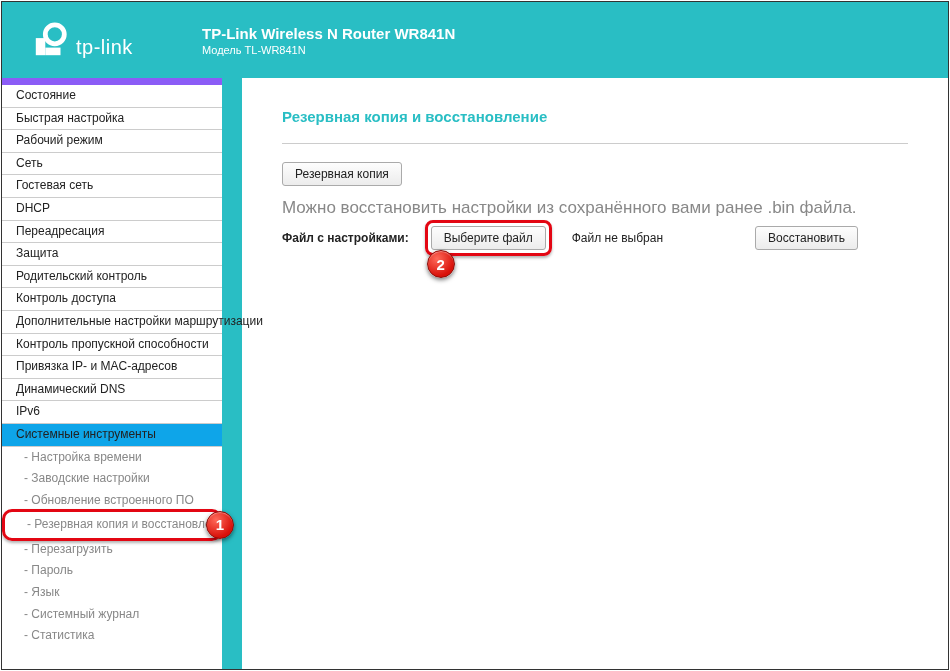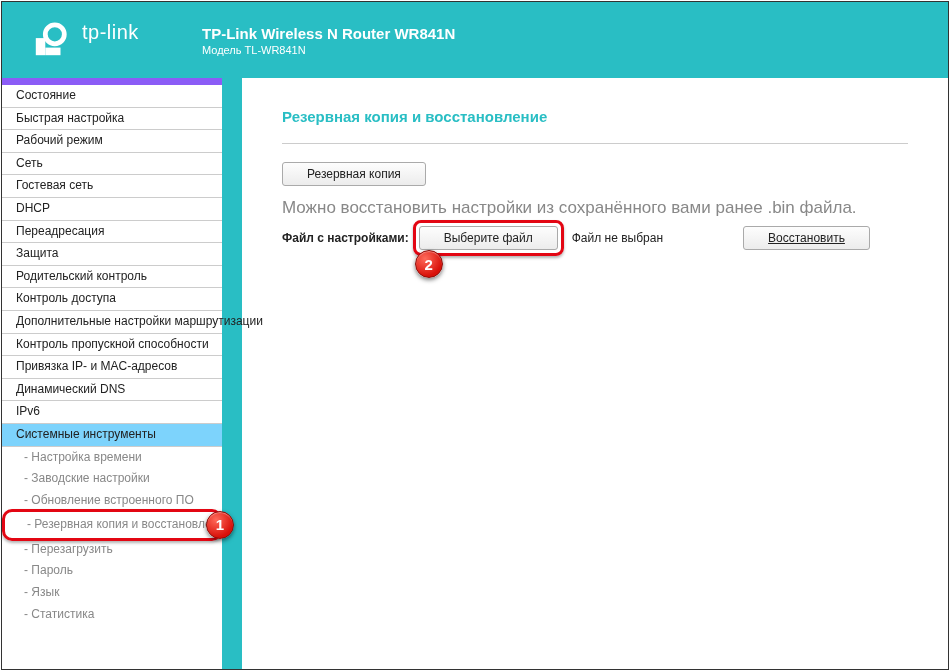--- a/index.html
+++ b/index.html
@@ -1,49 +1,49 @@
 <!DOCTYPE html>
 <html><head>
 <meta charset="utf-8">
 <style>
   * { box-sizing: border-box; margin: 0; padding: 0; }
   body { font-family: Arial, Helvetica, sans-serif; font-size: 12px; background: #fff; width: 950px; height: 671px; overflow: hidden; position: relative; }
   .outer-border { border: 1px solid #333; width: 948px; height: 669px; margin: 1px; position: relative; }
   .header { background: #29bec4; color: #fff; height: 76px; display: flex; align-items: center; padding-left: 30px; }
-  .logo { display: flex; align-items: flex-start; gap: 12px; width: 160px; }
+  .logo { display: flex; align-items: flex-end; gap: 6px; width: 160px; }
   .logo-icon { width: 38px; height: 38px; }
   .logo-text { font-size: 20px; font-weight: 500; letter-spacing: 0.5px; }
   .header-info { margin-left: 10px; }
   .header-title { font-size: 15px; font-weight: bold; margin-bottom: 2px; }
   .header-model { font-size: 11px; }
   .body-area { display: flex; height: calc(100% - 76px); }
   .sidebar { width: 240px; background: #fff; border-right: 20px solid #29bec4; overflow: visible; }
   .menu { list-style: none; }
   .menu-item { padding: 3px 8px 3px 14px; border-bottom: 1px solid #ccc; color: #222; cursor: pointer; font-size: 12px; line-height: 1.3; white-space: nowrap; }
   .menu-item.top { border-top: 7px solid #8b5cf6; }
-  .menu-item.active { background: #7dd3fc; font-weight: normal; }
+  .menu-item.active { background: #0ea5e9; font-weight: normal; }
   .menu-item.sub { color: #888; padding-left: 22px; border-bottom: none; }
   .menu-item.sub::before { content: "- "; }
   .menu-item.highlighted-wrap { position: relative; padding: 0; border: none; }
   .hl-box { border: 3px solid #e30613; border-radius: 10px; padding: 5px 8px 5px 22px; color: #888; margin: -2px 0; position: relative; box-shadow: 0 2px 3px rgba(0,0,0,0.3); }
   .hl-box::before { content: "- "; }
   .badge { position: absolute; width: 28px; height: 28px; border-radius: 50%; background: radial-gradient(circle at 35% 30%, #ff6a5a, #d8110a 70%); color: #fff; font-weight: bold; font-size: 15px; display: flex; align-items: center; justify-content: center; box-shadow: 0 2px 4px rgba(0,0,0,0.5), inset 0 1px 1px rgba(255,255,255,0.4); border: 1px solid #8a0a05; z-index: 10; }
   .badge-1 { right: -15px; top: 50%; transform: translateY(-50%); }
   .main { flex: 1; padding: 30px 40px; position: relative; }
   .page-title { color: #29bec4; font-size: 15px; margin-bottom: 18px; }
   .hr { border: none; border-top: 1px solid #ccc; margin-bottom: 18px; }
-  .btn { background: linear-gradient(#fdfdfd, #ececec); border: 1px solid #aaa; border-radius: 3px; padding: 4px 24px; font-size: 12px; cursor: pointer; color: #222; }
+  .btn { background: linear-gradient(#fdfdfd, #ececec); border: 1px solid #aaa; border-radius: 3px; padding: 4px 12px; font-size: 12px; cursor: pointer; color: #222; }
   .note { color: #888; font-size: 17px; margin: 12px 0 8px 0; }
-  .row { display: flex; align-items: center; gap: 10px; font-size: 12px; position: relative; }
+  .row { display: flex; align-items: center; gap: 22px; font-size: 12px; position: relative; }
   .label-strong { font-weight: bold; color: #222; }
   .file-status { color: #222; margin-left: 4px; }
   .file-btn-wrap { position: relative; display: inline-block; }
   .file-hl { position: absolute; border: 3px solid #e30613; border-radius: 8px; top: -6px; left: -6px; right: -6px; bottom: -6px; box-shadow: 0 2px 3px rgba(0,0,0,0.3); pointer-events: none; }
   .badge-2 { left: -4px; top: 24px; }
-  .restore-btn { margin-left: 70px; text-decoration: underline; }
+  .restore-btn { margin-left: 70px; }
 </style>
 </head>
 <body>
 
 <div class="outer-border">
   <div class="header">
     <div class="logo">
       <svg class="logo-icon" viewBox="0 0 40 40">
         <circle cx="24" cy="14" r="10" fill="none" stroke="#fff" stroke-width="5"></circle>
         <rect x="4" y="18" width="10" height="18" fill="#fff"></rect>
@@ -78,20 +78,21 @@
           <li class="menu-item active"><span>Системные инструменты</span></li>
           <li class="menu-item sub"><span>Настройка времени</span></li>
           <li class="menu-item sub"><span>Заводские настройки</span></li>
           <li class="menu-item sub"><span>Обновление встроенного ПО</span></li>
           <li class="menu-item highlighted-wrap">
             <div class="hl-box"><span>Резервная копия и восстановление</span><span class="badge badge-1">1</span></div>
           </li>
           <li class="menu-item sub"><span>Перезагрузить</span></li>
           <li class="menu-item sub"><span>Пароль</span></li>
           <li class="menu-item sub"><span>Язык</span></li>
+          <li class="menu-item sub"><span>Системный журнал</span></li>
           <li class="menu-item sub"><span>Статистика</span></li>
         </ul>
     </nav>
 
     <main class="main">
       <h2 class="page-title">Резервная копия и восстановление</h2>
       <hr class="hr">
       <button class="btn">Резервная копия</button>
       <p class="note">Можно восстановить настройки из сохранённого вами ранее .bin файла.</p>
       <div class="row">

